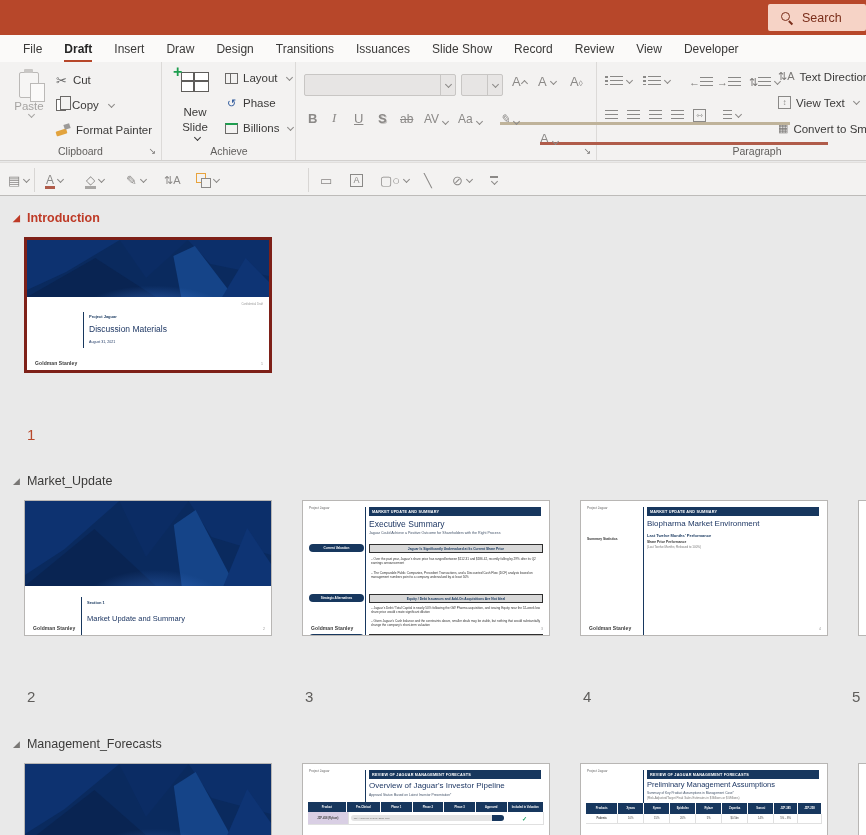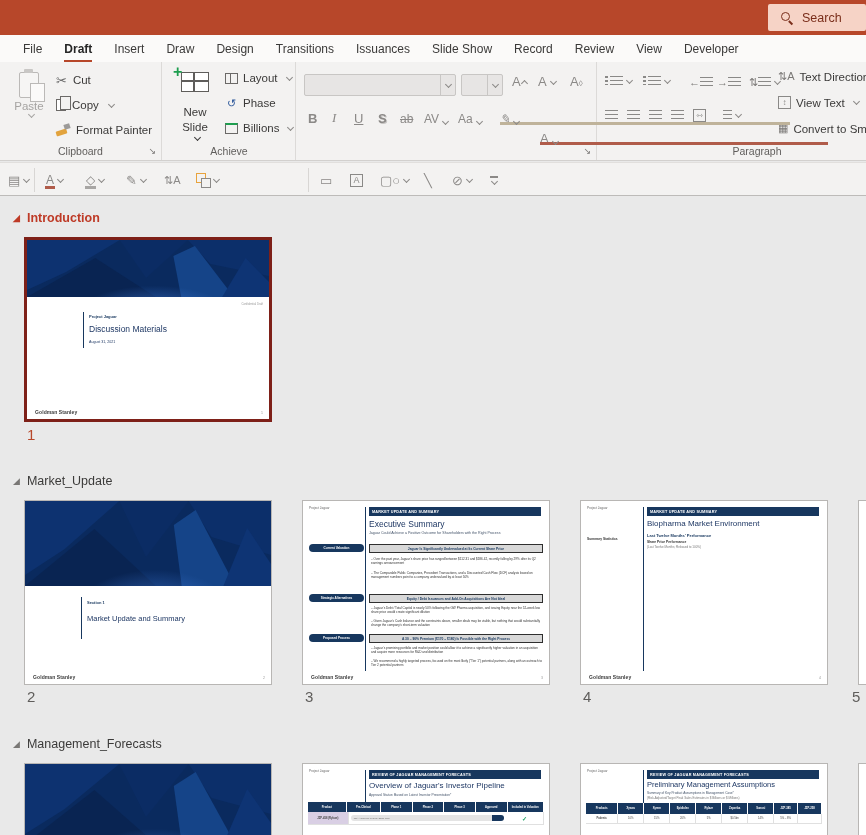--- a/index.html
+++ b/index.html
@@ -86,21 +86,21 @@
 
   
   .sorter{position:absolute;left:0;top:196px;width:866px;height:639px;background:#E9E9E9}
   .sechead{position:absolute;font-size:12.5px;color:#3B3A39;display:flex;align-items:center;gap:7px}
   .sechead .tri{font-size:9px;color:#797775}
   .sechead.red{color:#BE3A26;font-weight:700}
   .sechead.red .tri{color:#BE3A26}
   .snum{position:absolute;font-size:15px;color:#5F5D5B}
   .snum.sel{color:#B7472A}
 
-  .thumb{position:absolute;width:248px;height:185px;background:#fff;border:1px solid #B8B6B4;overflow:hidden}
+  .thumb{position:absolute;width:248px;height:136px;background:#fff;border:1px solid #B8B6B4;overflow:hidden}
   .thumb.sel{border:3px solid #7E2018}
   .banner{position:absolute;left:0;top:0;width:100%;display:block}
   .tft{position:absolute;left:8px;bottom:4px;font-size:5px;font-weight:700;color:#3B3B3B;letter-spacing:.1px}
   .tpn{position:absolute;right:6px;bottom:4px;font-size:3.5px;color:#999}
   .vline{position:absolute;width:1px;background:#17375E}
   .eyebrow{position:absolute;font-size:4px;font-weight:700;color:#17375E}
   .bigtitle{position:absolute;color:#1F3864}
   .hdrbar{position:absolute;left:66px;width:172px;height:9px;background:#17375E;color:#fff;font-size:3.8px;font-weight:700;display:flex;align-items:center;padding-left:3px;letter-spacing:.2px}
   .mtitle{position:absolute;left:66px;font-size:8.5px;color:#1F3864}
   .msub{position:absolute;left:66px;font-size:3.6px;color:#44546A}

